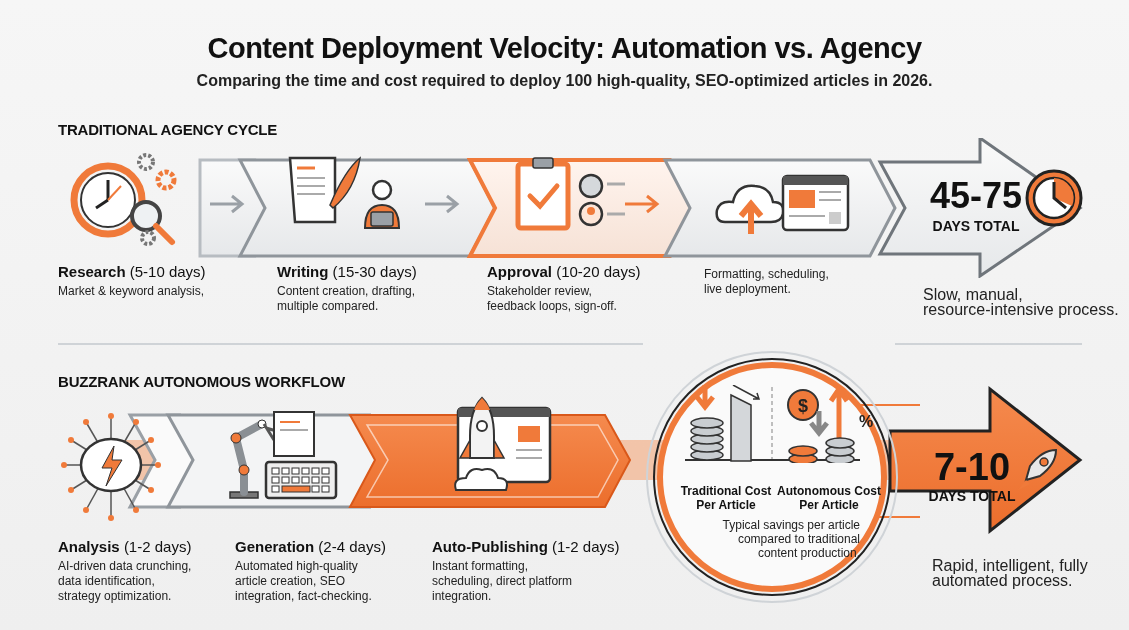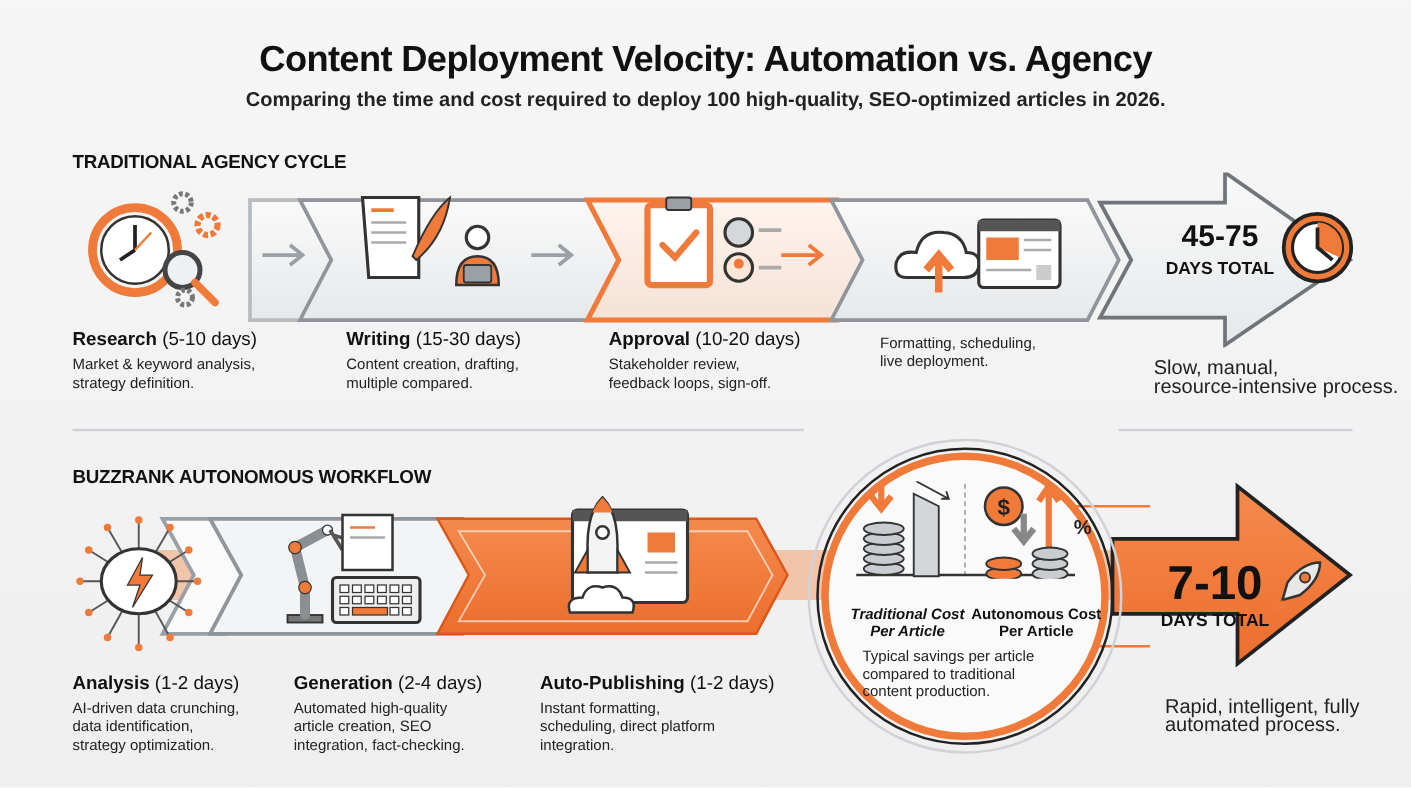--- a/index.html
+++ b/index.html
@@ -6,26 +6,26 @@
   body { width: 1129px; height: 630px; overflow: hidden;
     background: linear-gradient(180deg, #f6f6f6 0%, #efefef 100%);
     font-family: "Liberation Sans", sans-serif; color: #1a1a1a; position: relative; }
   .abs { position: absolute; }
   .title { left: 0; width: 1129px; top: 32px; text-align: center; font-size: 29px; font-weight: 700; letter-spacing: -0.5px; color: #111; }
   .subtitle { left: 0; width: 1129px; top: 72px; text-align: center; font-size: 16px; color: #222; font-weight: bold; }
   .section-label { font-size: 15px; font-weight: 700; color: #111; letter-spacing: -0.2px; }
   .step-title { font-size: 15px; color: #111; }
   .step-title b { font-weight: 700; }
   .step-desc { font-size: 12px; line-height: 15px; color: #222; margin-top: 4px; }
-  .big-total { font-weight: 700; font-size: 24px; color: #111; line-height: 1; }
+  .big-total { font-weight: 700; font-size: 36px; color: #111; line-height: 1; }
   .days-total { font-weight: 700; font-size: 14px; color: #111; }
   .note { font-size: 16px; line-height: 15px; color: #222; }
   .sep { height: 2px; background: #cfd3d7; }
   .circle-label { font-size: 12px; font-weight: 700; text-align: center; line-height: 14px; color: #111; }
-  .circle-note { font-size: 12px; text-align: left; line-height: 14px; color: #222; }
+  .circle-note { font-size: 12px; text-align: right; line-height: 14px; color: #222; }
 </style>
 </head>
 <body>
 
 <div class="abs title">Content Deployment Velocity: Automation vs. Agency</div>
 <div class="abs subtitle">Comparing the time and cost required to deploy 100 high-quality, SEO-optimized articles in 2026.</div>
 
 <div class="abs section-label" style="left:58px;top:121px;">TRADITIONAL AGENCY CYCLE</div>
 
 <svg class="abs" style="left:50px;top:138px;" width="1040" height="140" viewBox="0 0 1040 140">
@@ -111,21 +111,20 @@
   <circle cx="30" cy="30" r="27" fill="#f07a3a" stroke="#222" stroke-width="3"></circle>
   <circle cx="30" cy="30" r="20" fill="#fff" stroke="#222" stroke-width="2.5"></circle>
   <path d="M30,10 A20,20 0 0 1 48,38 L30,30 Z" fill="#f07a3a"></path>
   <path d="M30,14 L30,30 L42,40" stroke="#222" stroke-width="3" fill="none"></path>
 </svg>
 
 <div class="abs" style="left:58px;top:263px;width:200px;">
   <div class="step-title"><b>Research</b> <span>(5-10 days)</span></div>
   <div class="step-desc">
       <div>Market &amp; keyword analysis,</div>
-      <div>strategy definition.</div>
     </div>
 </div>
 <div class="abs" style="left:277px;top:263px;width:200px;">
   <div class="step-title"><b>Writing</b> <span>(15-30 days)</span></div>
   <div class="step-desc">
       <div>Content creation, drafting,</div>
       <div>multiple compared.</div>
     </div>
 </div>
 <div class="abs" style="left:487px;top:263px;width:200px;">
@@ -271,21 +270,21 @@
   <path d="M54,60 L54,6 M46,16 L54,4 L62,16" stroke="#f07a3a" stroke-width="5" fill="none"></path>
   <text x="74" y="42" font-family="Liberation Sans, sans-serif" font-weight="700" font-size="16" fill="#222">%</text>
   <g stroke="#333" stroke-width="1.5">
     <ellipse cx="18" cy="74" rx="14" ry="5" fill="#f07a3a"></ellipse>
       <ellipse cx="18" cy="66" rx="14" ry="5" fill="#f07a3a"></ellipse>
     <ellipse cx="55" cy="74" rx="14" ry="5" fill="#c9cdd1"></ellipse>
       <ellipse cx="55" cy="66" rx="14" ry="5" fill="#c9cdd1"></ellipse>
       <ellipse cx="55" cy="58" rx="14" ry="5" fill="#c9cdd1"></ellipse>
   </g>
 </svg>
-<div class="abs circle-label" style="left:676px;top:484px;width:100px;font-style:italic;">
+<div class="abs circle-label" style="left:676px;top:484px;width:100px;">
   <div>Traditional Cost</div>
     <div>Per Article</div>
 </div>
 <div class="abs circle-label" style="left:774px;top:484px;width:110px;">
   <div>Autonomous Cost</div>
     <div>Per Article</div>
 </div>
 <div class="abs circle-note" style="left:690px;top:518px;width:170px;">
   <div>Typical savings per article</div>
     <div>compared to traditional</div>

